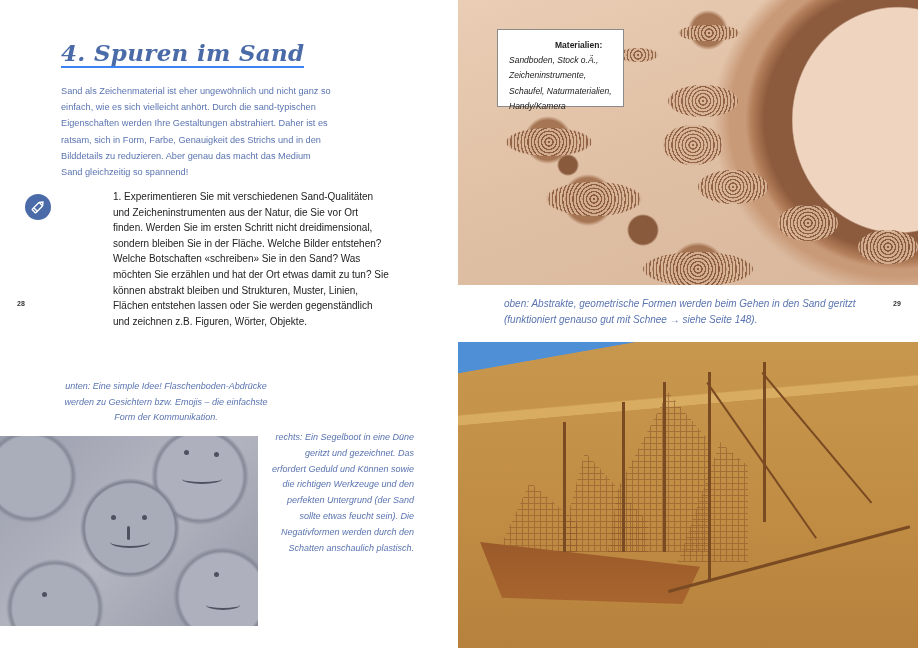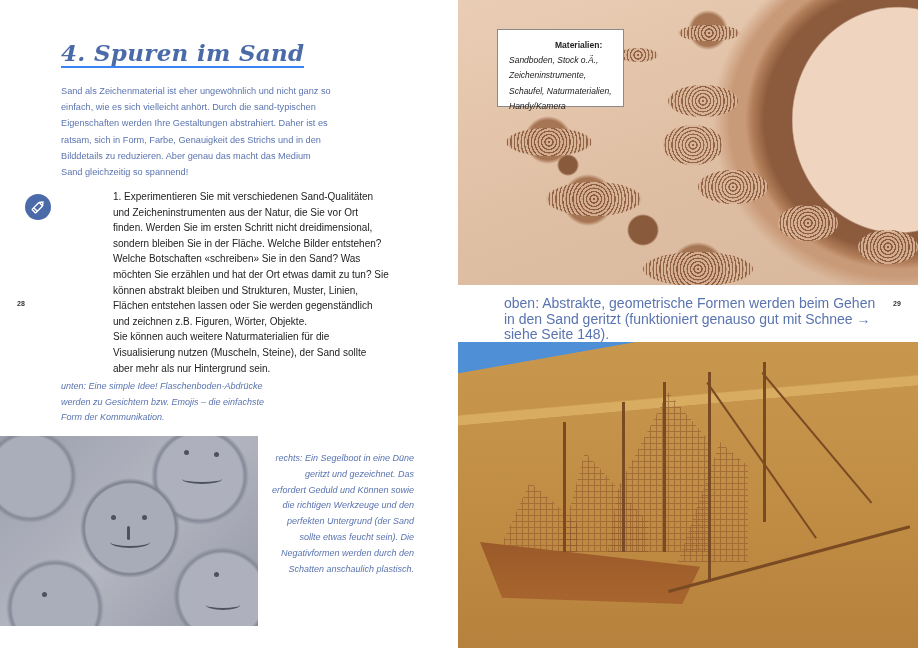--- a/index.html
+++ b/index.html
@@ -35,24 +35,24 @@
       font-size:10px; line-height:15.6px;
       color:#222222;
       margin-left:41px;
     }
     .page-num {
       font-size:7px; font-weight:bold; color:#333;
     }
     .caption-unten {
       left:61px; top:379px; width:210px;
       font-size:9px; line-height:15.6px;
-      font-style:italic; color:#5a74b0;
+      font-style:italic; color:#5a74b0;text-align:center;
     }
     .caption-rechts {
-      left:270px; top:451px; width:144px;
+      left:270px; top:430px; width:144px;
       font-size:9px; line-height:15.8px;
       font-style:italic; color:#5a74b0;
       text-align:right;
     }
 
     
     .photo { overflow:hidden; }
     .photo-faces {
       left:0; top:436px; width:258px; height:190px;
       background:
@@ -91,22 +91,22 @@
       left:497px; top:29px; width:127px; height:78px;
       background:#ffffff; border:1px solid #8a8a8a;
       box-sizing:border-box; padding:8px 10px 0 11px;
       font-size:8.5px; line-height:15.2px; color:#222;
     }
     .materials-box .label { font-weight:bold; font-style:normal;padding-left:46px; }
     .materials-box .text { font-style:italic; }
 
     .caption-oben {
       left:504px; top:296px; width:380px;
-      font-size:14px; line-height:15.6px;
-      color:#5a74b0;
+      font-size:10px; line-height:15.6px;
+      font-style:italic; color:#5a74b0;
     }
 
     .photo-ship {
       left:458px; top:342px; width:460px; height:306px;
       background:
         linear-gradient(170deg, #4f8fd6 0 8%, transparent 8.2%),
         linear-gradient(175deg, transparent 0 21%, #d8ad62 21.5% 24%, transparent 24.2%),
         linear-gradient(180deg, #c8974e, #c08c44 60%, #b5813c);
     }
     .hull {
@@ -135,21 +135,20 @@
     <g transform="rotate(-45 8 8)" fill="none" stroke="#ffffff" stroke-width="1.4">
       <rect x="2" y="5.5" width="10" height="5" rx="0.5"></rect>
       <path d="M12 5.5 L15 8 L12 10.5"></path>
       <line x1="4.5" y1="5.5" x2="4.5" y2="10.5"></line>
     </g>
   </svg>
 </div>
 
 <div class="abs body-text">
   <div>1. Experimentieren Sie mit verschiedenen Sand-Qualitäten und Zeicheninstrumenten aus der Natur, die Sie vor Ort finden. Werden Sie im ersten Schritt nicht dreidimensional, sondern bleiben Sie in der Fläche. Welche Bilder entstehen? Welche Botschaften «schreiben» Sie in den Sand? Was möchten Sie erzählen und hat der Ort etwas damit zu tun? Sie können abstrakt bleiben und Strukturen, Muster, Linien, Flächen entstehen lassen oder Sie werden gegenständlich und zeichnen z.B. Figuren, Wörter, Objekte.</div>
-  <div>Sie können auch weitere Naturmaterialien für die Visualisierung nutzen (Muscheln, Steine), der Sand sollte aber mehr als nur Hintergrund sein.</div>
 </div>
 
 <div class="abs page-num" style="left:17px; top:300px;">28</div>
 
 <div class="abs caption-unten">unten: Eine simple Idee! Flaschenboden-Abdrücke werden zu Gesichtern bzw. Emojis – die einfachste Form der Kommunikation.</div>
 
 <div class="abs photo photo-faces" title="Smiley faces pressed into sand with bottle bottoms">
   <div class="face" style="left:100px; top:62px;">
     <div class="eye" style="left:11px; top:17px;"></div>
     <div class="eye" style="left:42px; top:17px;"></div>

